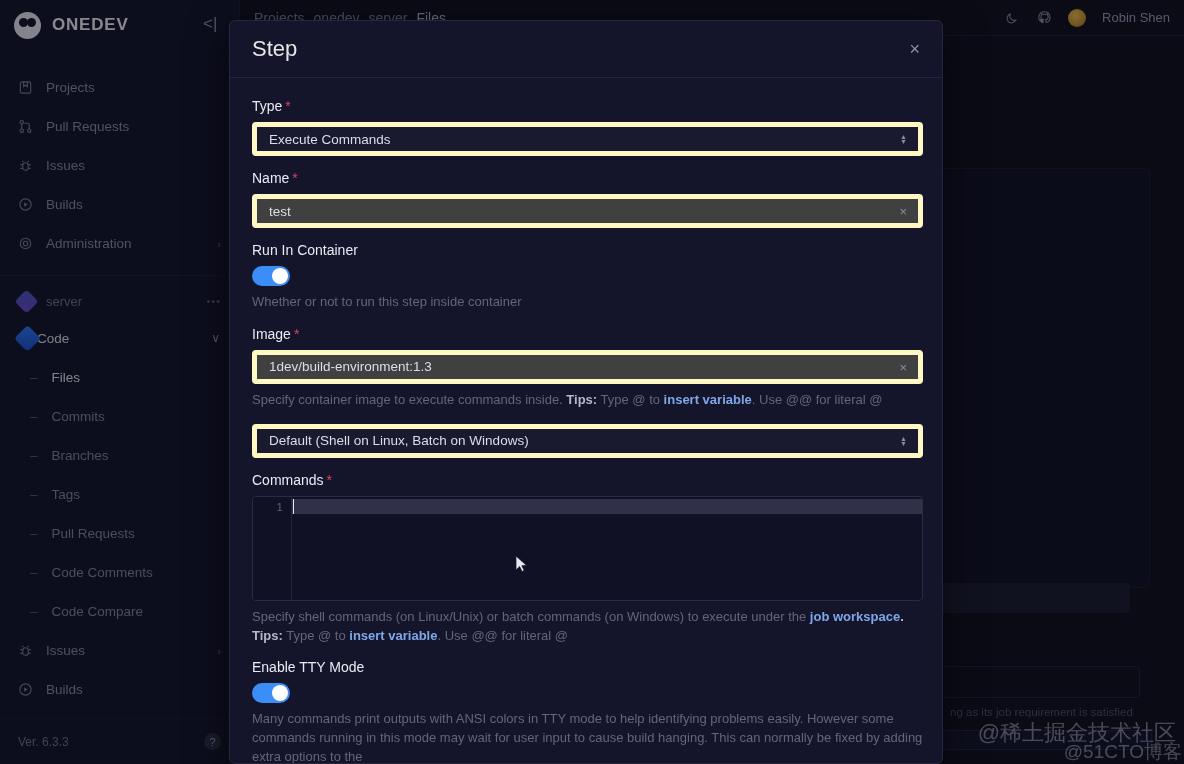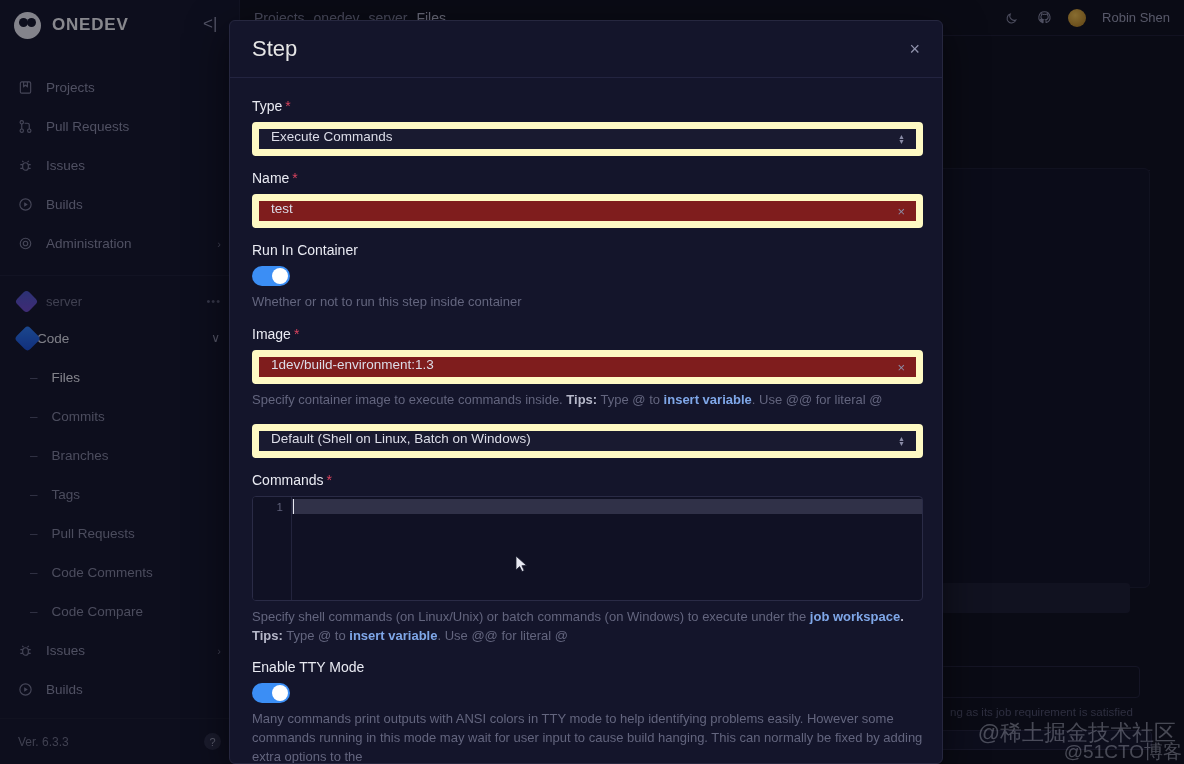--- a/index.html
+++ b/index.html
@@ -160,25 +160,25 @@
 
   .modal-body {
     flex:1 1 auto; padding: 20px 22px 0; overflow:hidden; position:relative;
   }
   .fld { margin-bottom: 14px; }
   .flabel { color:#e9eaf2; font-size:14px; margin-bottom:8px; display:block; }
   .req { color:#d9435e; margin-left:3px; }
 
   .ctl {
     position:relative; width:671px; height:34px;
-    border:7px solid #fef9c3; border-radius:4px; background:#191a30;
-    display:flex; padding: 0 12px;
+    border:5px solid #fef9c3; border-radius:4px; background:#191a30;
+    display:flex; align-items:center; padding: 0 12px;
     color:#dcdde8; font-size:13.5px; cursor:pointer;
   }
-  .ctl.input { background:#7f1d1d; cursor:text; }
+  .ctl.input { background:#404040; cursor:text; }
   .spin {
     position:absolute; right:11px; top:50%; transform:translateY(-50%);
     display:flex; flex-direction:column; gap:2px; color:#8a8ca6; font-size:7px; line-height:5px;
   }
   .clear-x {
     position:absolute; right:11px; top:50%; transform:translateY(-50%);
     color:#8b8da6; font-size:13px; cursor:pointer;
   }
 
   .toggle {

